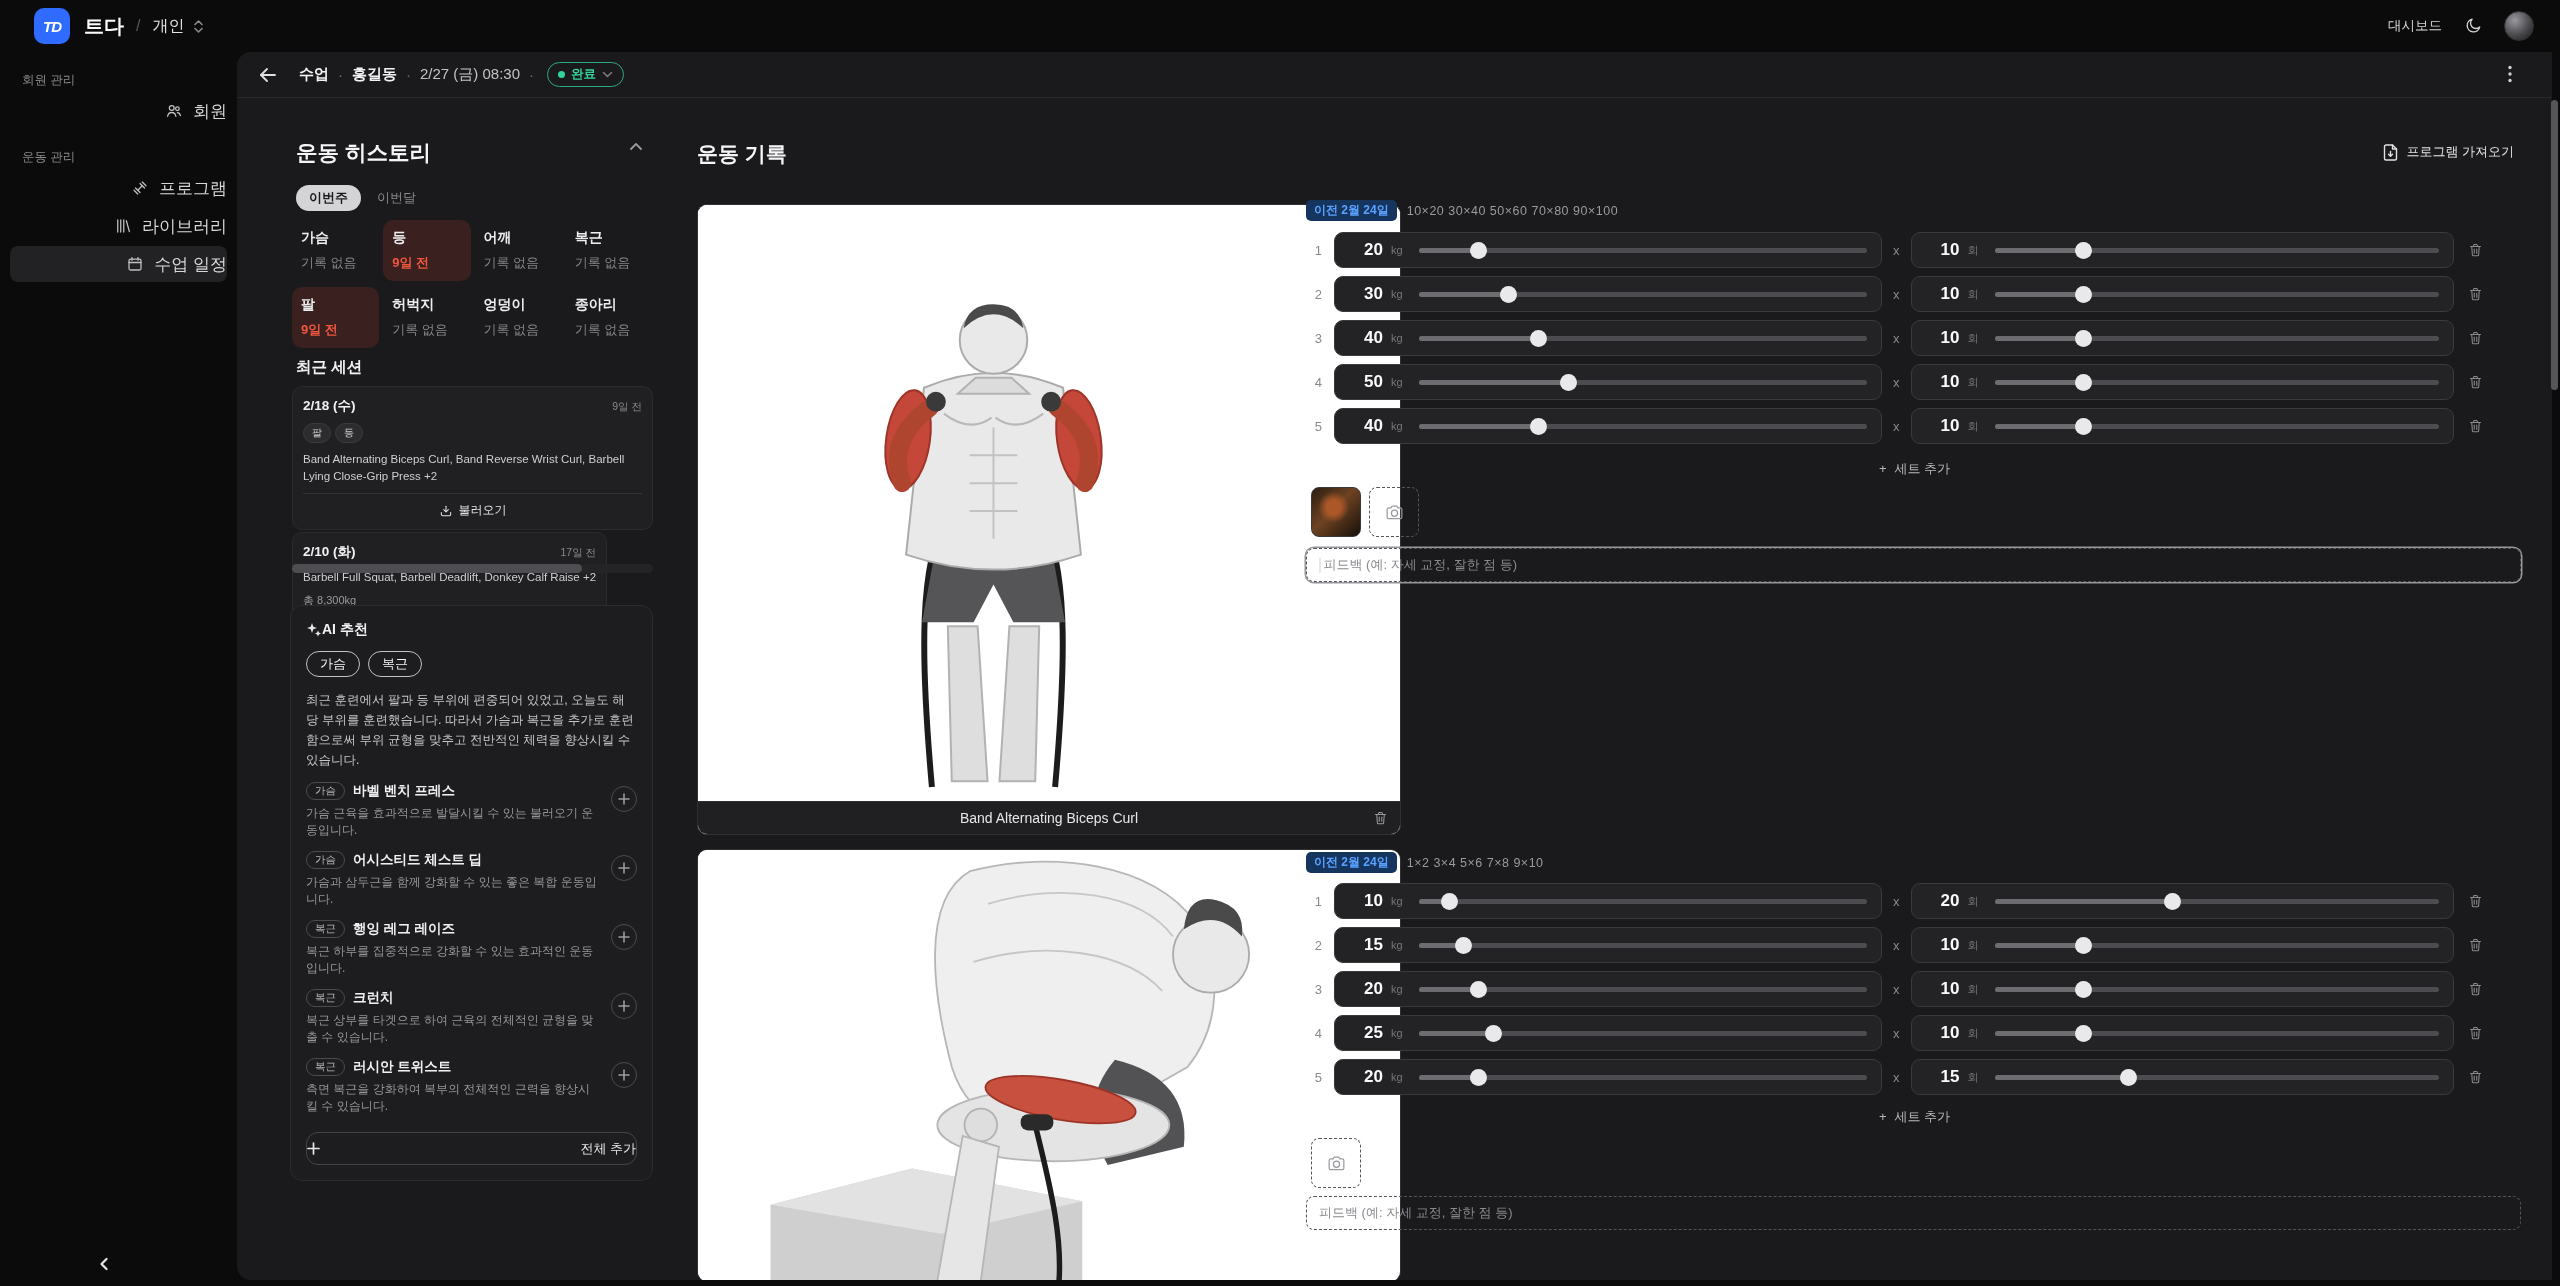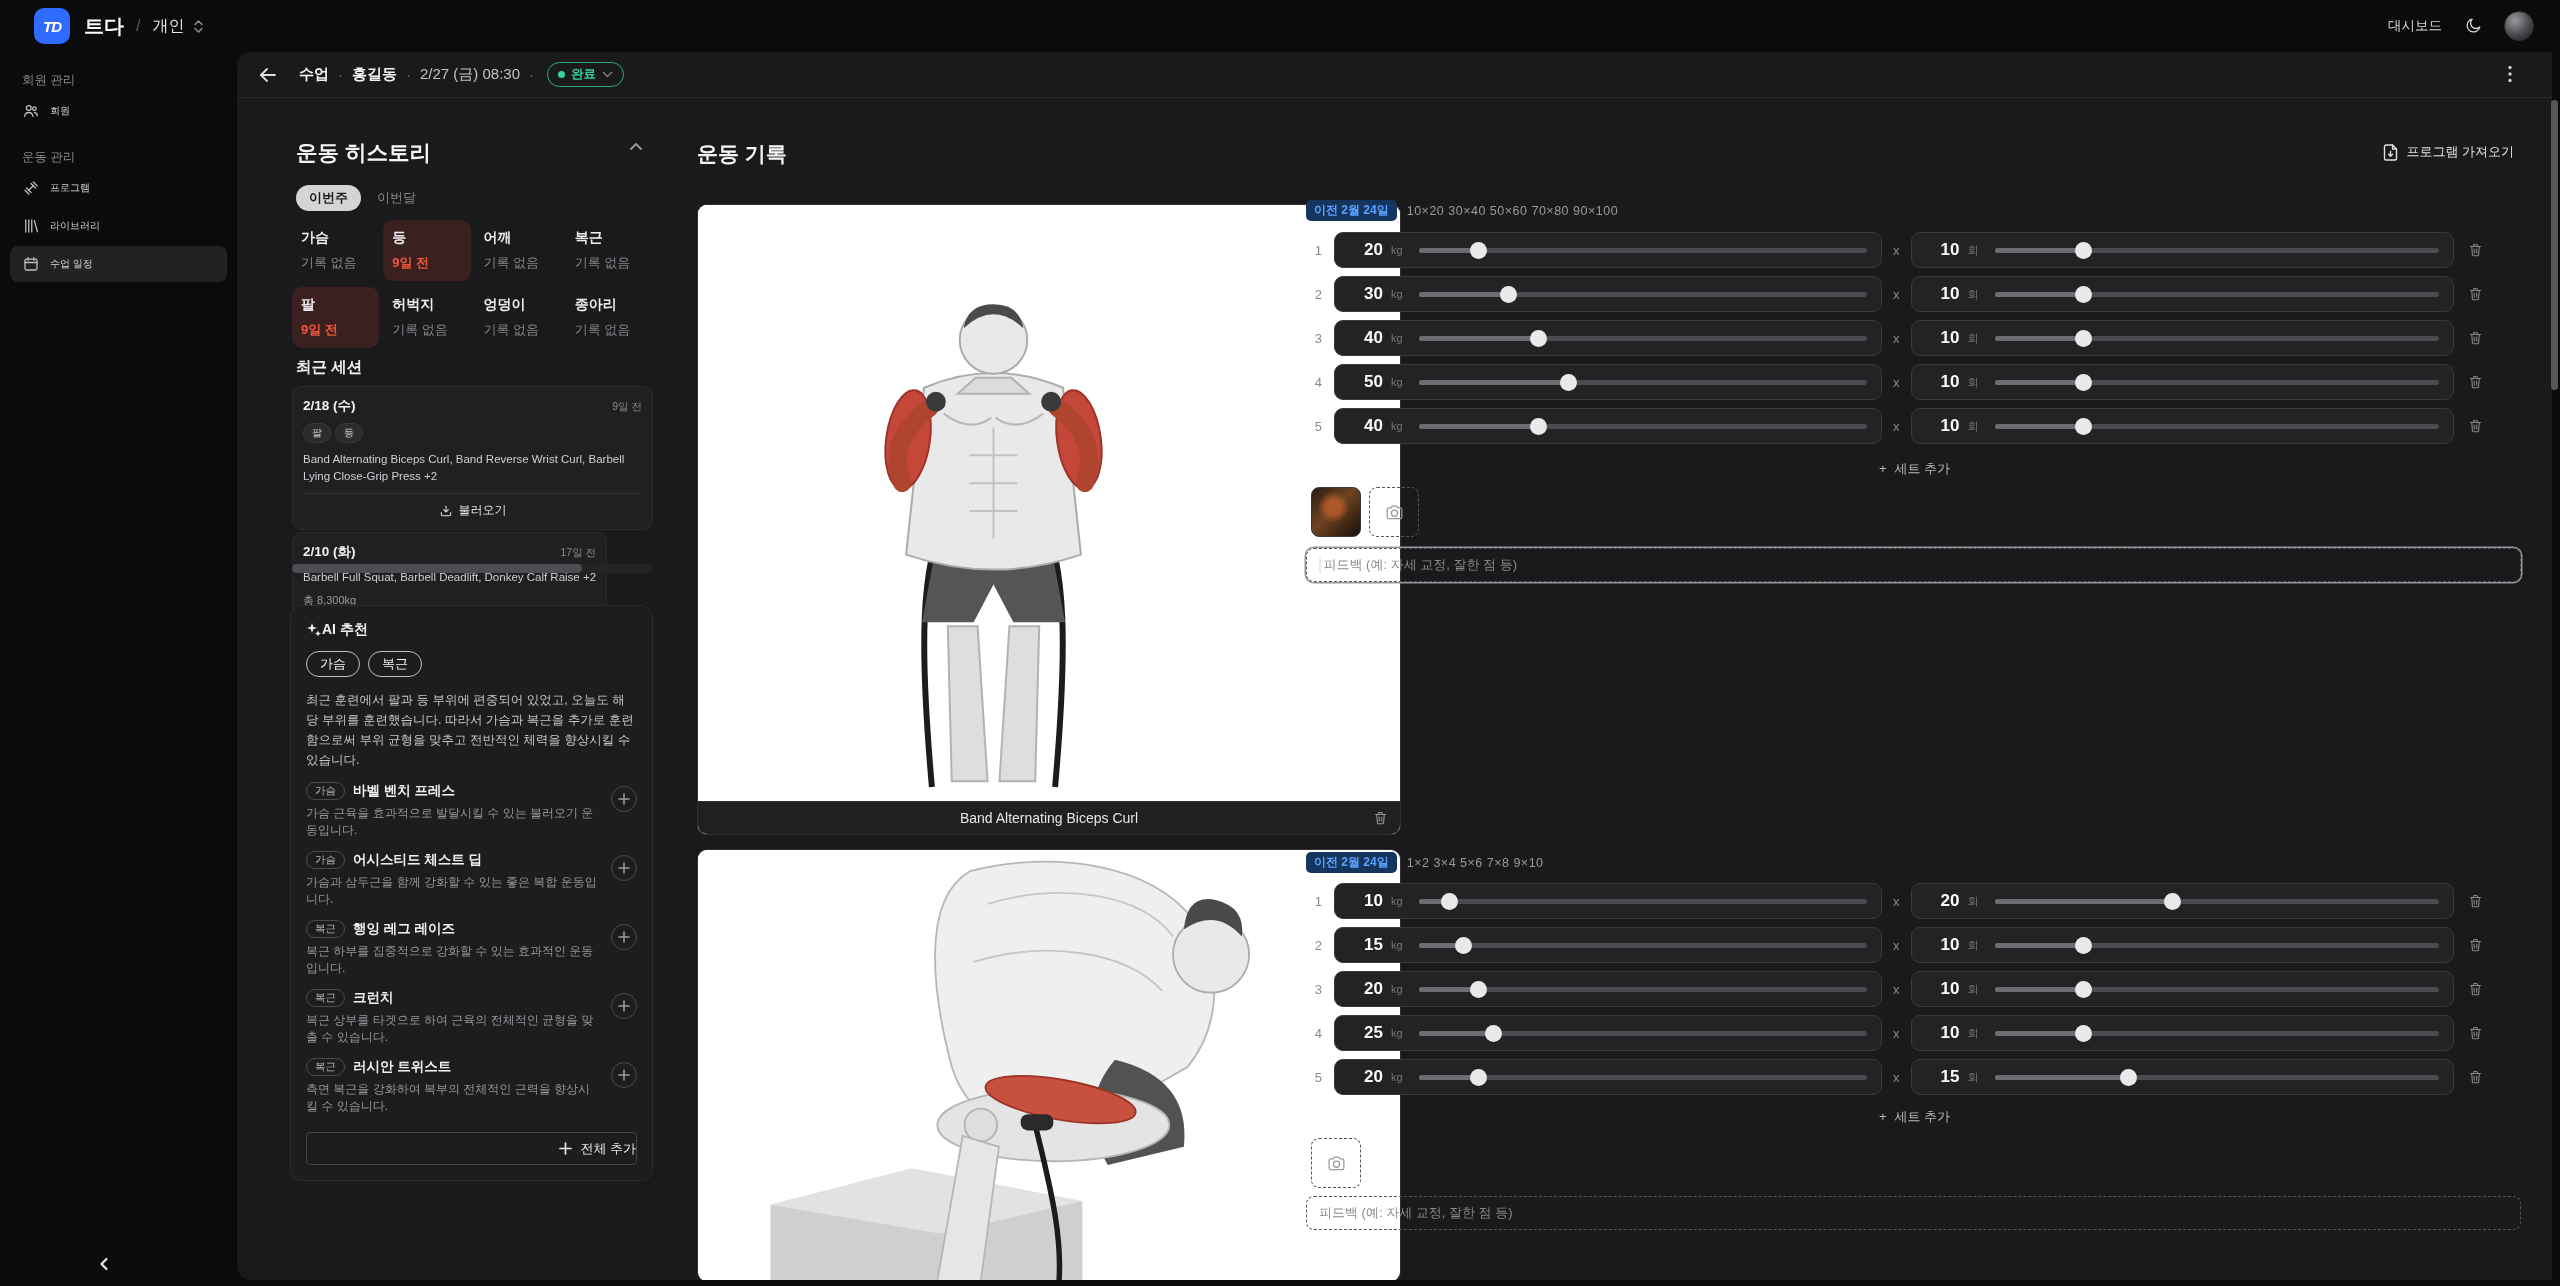--- a/index.html
+++ b/index.html
@@ -19,21 +19,21 @@
   .dash-link { font-size:13.5px; color:#d8d8da; cursor:pointer; }
   .moon { color:#d8d8da; display:flex; }
   .avatar { width:30px; height:30px; border-radius:50%;
     background:radial-gradient(circle at 35% 30%, #9a9a9e, #4a4a4e 55%, #232326 90%);
     border:1px solid #333; }
 
   
   .sidebar { position:absolute; left:0; top:52px; width:237px; height:1234px; }
   .side-label { margin:20px 0 4px 22px; font-size:12.5px; color:#8a8a8e;font-family:Liberation Serif, serif; }
   .side-item { display:flex; align-items:center; gap:10px; height:36px; margin:2px 10px;
-    padding-left:12px; border-radius:8px; font-size:10px; color:#d8d8da; cursor:pointer; }
+    padding-left:12px; border-radius:8px; font-size:17px; color:#d8d8da; cursor:pointer;justify-content:flex-end; }
   .side-item .ic { display:flex; color:#c0c0c4; }
   .side-item.active { background:#222224; }
   .collapse { position:absolute; bottom:14px; left:98px; color:#e8e8ea; font-size:18px; cursor:pointer; }
 
   
   .panel { position:absolute; left:237px; top:52px; width:2315px; height:1228px;
     background:#1a1a1c; border-radius:14px 0 0 14px; overflow:hidden; }
   .panel-header { position:absolute; left:0; top:0; width:100%; height:46px;
     border-bottom:1px solid #28282a; display:flex; align-items:center; }
   .back { margin-left:22px; color:#e0e0e2; display:flex; cursor:pointer; }
@@ -90,22 +90,22 @@
     color:#f4f4f6; cursor:pointer; }
   .ai-desc { margin-top:13px; font-size:12.5px; line-height:1.6; color:#c6c6ca; }
   .rec { margin-top:12px; position:relative; padding-right:36px; }
   .rec-line { display:flex; align-items:center; gap:8px; }
   .rec-tag { border:1px solid #4b4b4f; border-radius:999px; padding:1px 8px; font-size:10.5px; color:#b4b4b8; }
   .rec-name { font-size:13.5px; font-weight:bold; color:#f0f0f2; }
   .rec-desc { margin-top:5px; font-size:12px; color:#96969a; }
   .rec-add { position:absolute; right:0; top:4px; width:26px; height:26px; border-radius:50%;
     border:1px solid #4b4b4f; color:#9a9a9e; display:flex; align-items:center; justify-content:center;
     cursor:pointer; font-size:14px; }
-  .ai-addall { margin-top:17px; height:33px; border:1px solid #454549; border-radius:4px;
-    display:flex; align-items:center; justify-content:flex-end; gap:8px; font-size:13px;
+  .ai-addall { margin-top:17px; height:33px; border:1px solid #454549; border-radius:12px;
+    display:flex; align-items:center; justify-content:space-between; gap:8px; font-size:13px;
     color:#e6e6e8; cursor:pointer; }
 
   
   .wk-title { position:absolute; left:460px; top:88px; font-size:21px; font-weight:bold; color:#f5f5f7; }
   .import-btn { position:absolute; right:30px; top:85px; height:30px; display:flex; align-items:center;
     gap:8px; font-size:13px; color:#e2e2e4; cursor:pointer; padding:0 8px; border-radius:6px; }
 
   .img-card { position:absolute; left:460px; width:704px; border:1px solid #303033; border-radius:10px;
     overflow:hidden; background:#fff; }
   .img-area { width:100%; background:#fff; }

